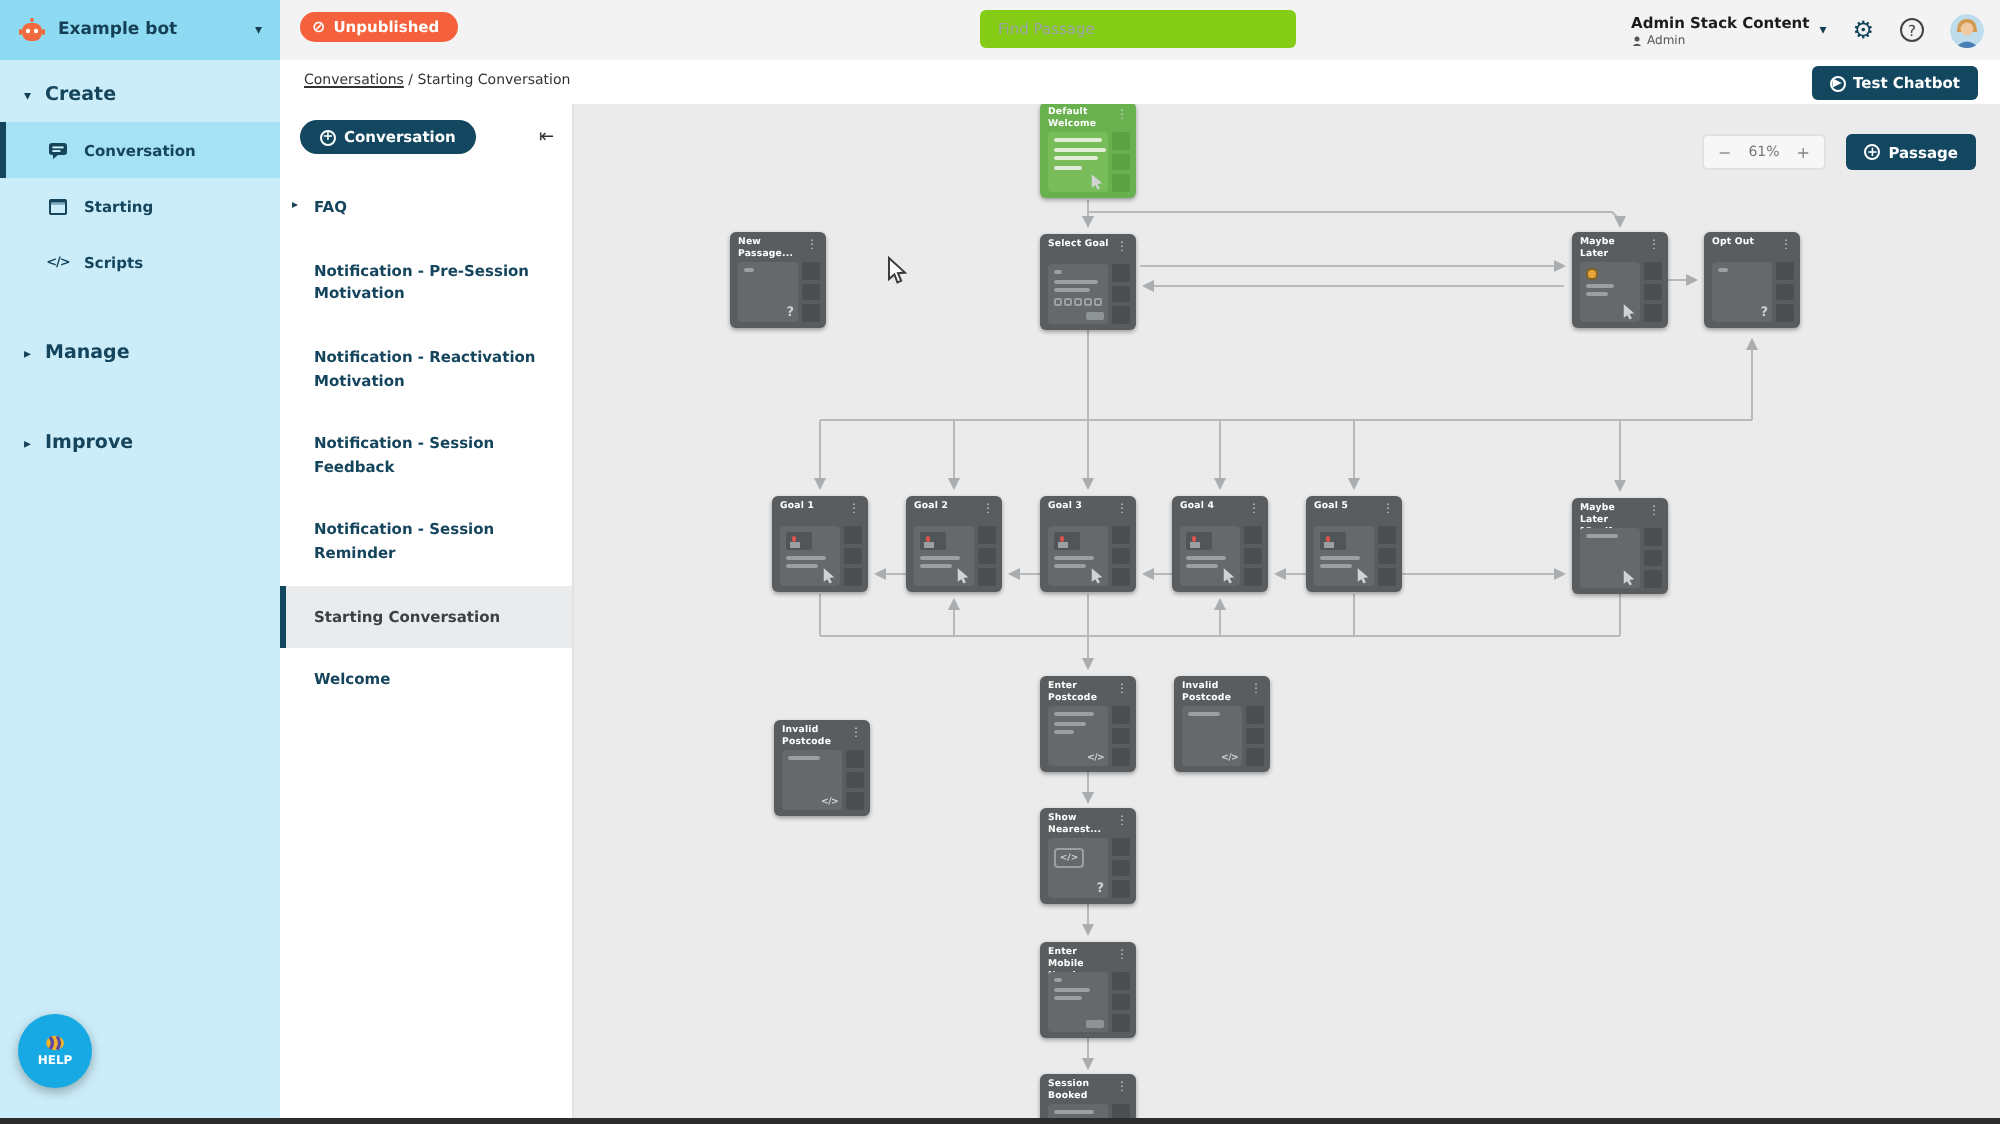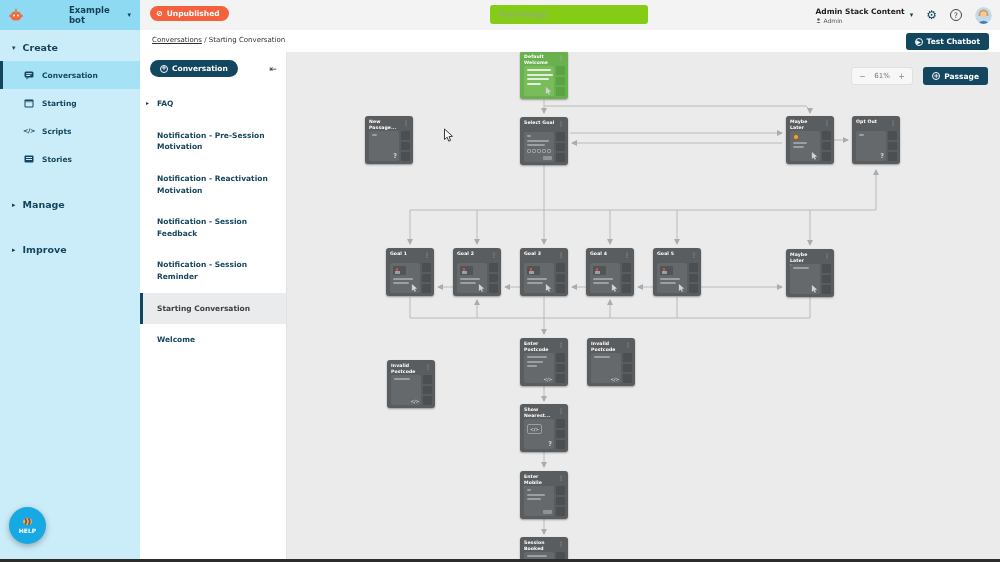--- a/index.html
+++ b/index.html
@@ -2,21 +2,21 @@
 <html><head>
 <meta charset="utf-8">
 <style>
   * { box-sizing: border-box; margin: 0; padding: 0; }
   html,body { width:1000px; height:562px; overflow:hidden; }
   body { position:relative; font-family:"DejaVu Sans","Liberation Sans",sans-serif; background:#ebebec; }
 
   
   .sidebar { position:absolute; left:0; top:0; width:140px; height:562px; background:#cbedf9; z-index:20; }
   .bot-header { height:30px; background:#8edaf2; display:flex; align-items:center; padding:0 9px; gap:6px; cursor:pointer; }
-  .bot-name { flex:1; font-size:8.5px; font-weight:bold; color:#143f54;margin-left:40px; }
+  .bot-name { flex:1; font-size:8.5px; font-weight:bold; color:#143f54; }
   .caret { font-size:7px; color:#143f54; }
   .section-header { display:flex; align-items:center; gap:7px; padding:12px 12px 8px 12px; font-size:9.5px; font-weight:bold; color:#15455c; cursor:pointer; }
   .nav-item { display:flex; align-items:center; gap:8px; padding:9px 8px 9px 24px; font-size:7.5px; font-weight:bold; color:#15455c; cursor:pointer; }
   .nav-item.active { background:#a5e2f6; border-left:3px solid #15455c; padding-left:21px; }
   .nav-ic { width:10px; height:10px; display:inline-flex; align-items:center; justify-content:center; }
   .help-btn { position:absolute; left:9px; bottom:18px; width:37px; height:37px; border-radius:50%; background:#16a9e4; color:#fff; display:flex; flex-direction:column; align-items:center; justify-content:center; gap:1px; font-size:6px; font-weight:bold; box-shadow:0 2px 6px rgba(0,0,0,.3); cursor:pointer; }
 
   
   .topbar { position:absolute; left:140px; top:0; width:860px; height:30px; background:#f3f3f4; z-index:15; }
   .badge { position:absolute; left:10px; top:6px; display:flex; align-items:center; gap:4px; background:#f4613c; color:#fff; font-size:7.5px; font-weight:bold; padding:3px 9px 3px 6px; border-radius:10px; cursor:pointer; }
@@ -127,30 +127,20 @@
             <rect x="1.5" y="2.2" width="7" height="1.2" fill="#15455c" opacity="0.4"></rect>
           </svg>
         </span>
         <span>Starting</span>
       </div>
       <div class="nav-item">
         <span class="nav-ic">
           <span style="font-size:6.5px;font-weight:bold;color:#15455c;letter-spacing:-0.5px;">&lt;/&gt;</span>
         </span>
         <span>Scripts</span>
-      </div>
-      <div class="nav-item">
-        <span class="nav-ic">
-          <svg width="10" height="8" viewBox="0 0 10 8">
-            <rect x="0.5" y="0.5" width="9" height="7" rx="1" fill="#15455c"></rect>
-            <rect x="2" y="2" width="6" height="1" fill="#cbedf9"></rect>
-            <rect x="2" y="4" width="6" height="1" fill="#cbedf9"></rect>
-          </svg>
-        </span>
-        <span>Stories</span>
       </div>
     </div>
 
   <div class="section-header" style="margin-top:14px;">
     <span class="caret">▸</span>
     <span>Manage</span>
   </div>
 
   <div class="section-header" style="margin-top:14px;">
     <span class="caret">▸</span>

